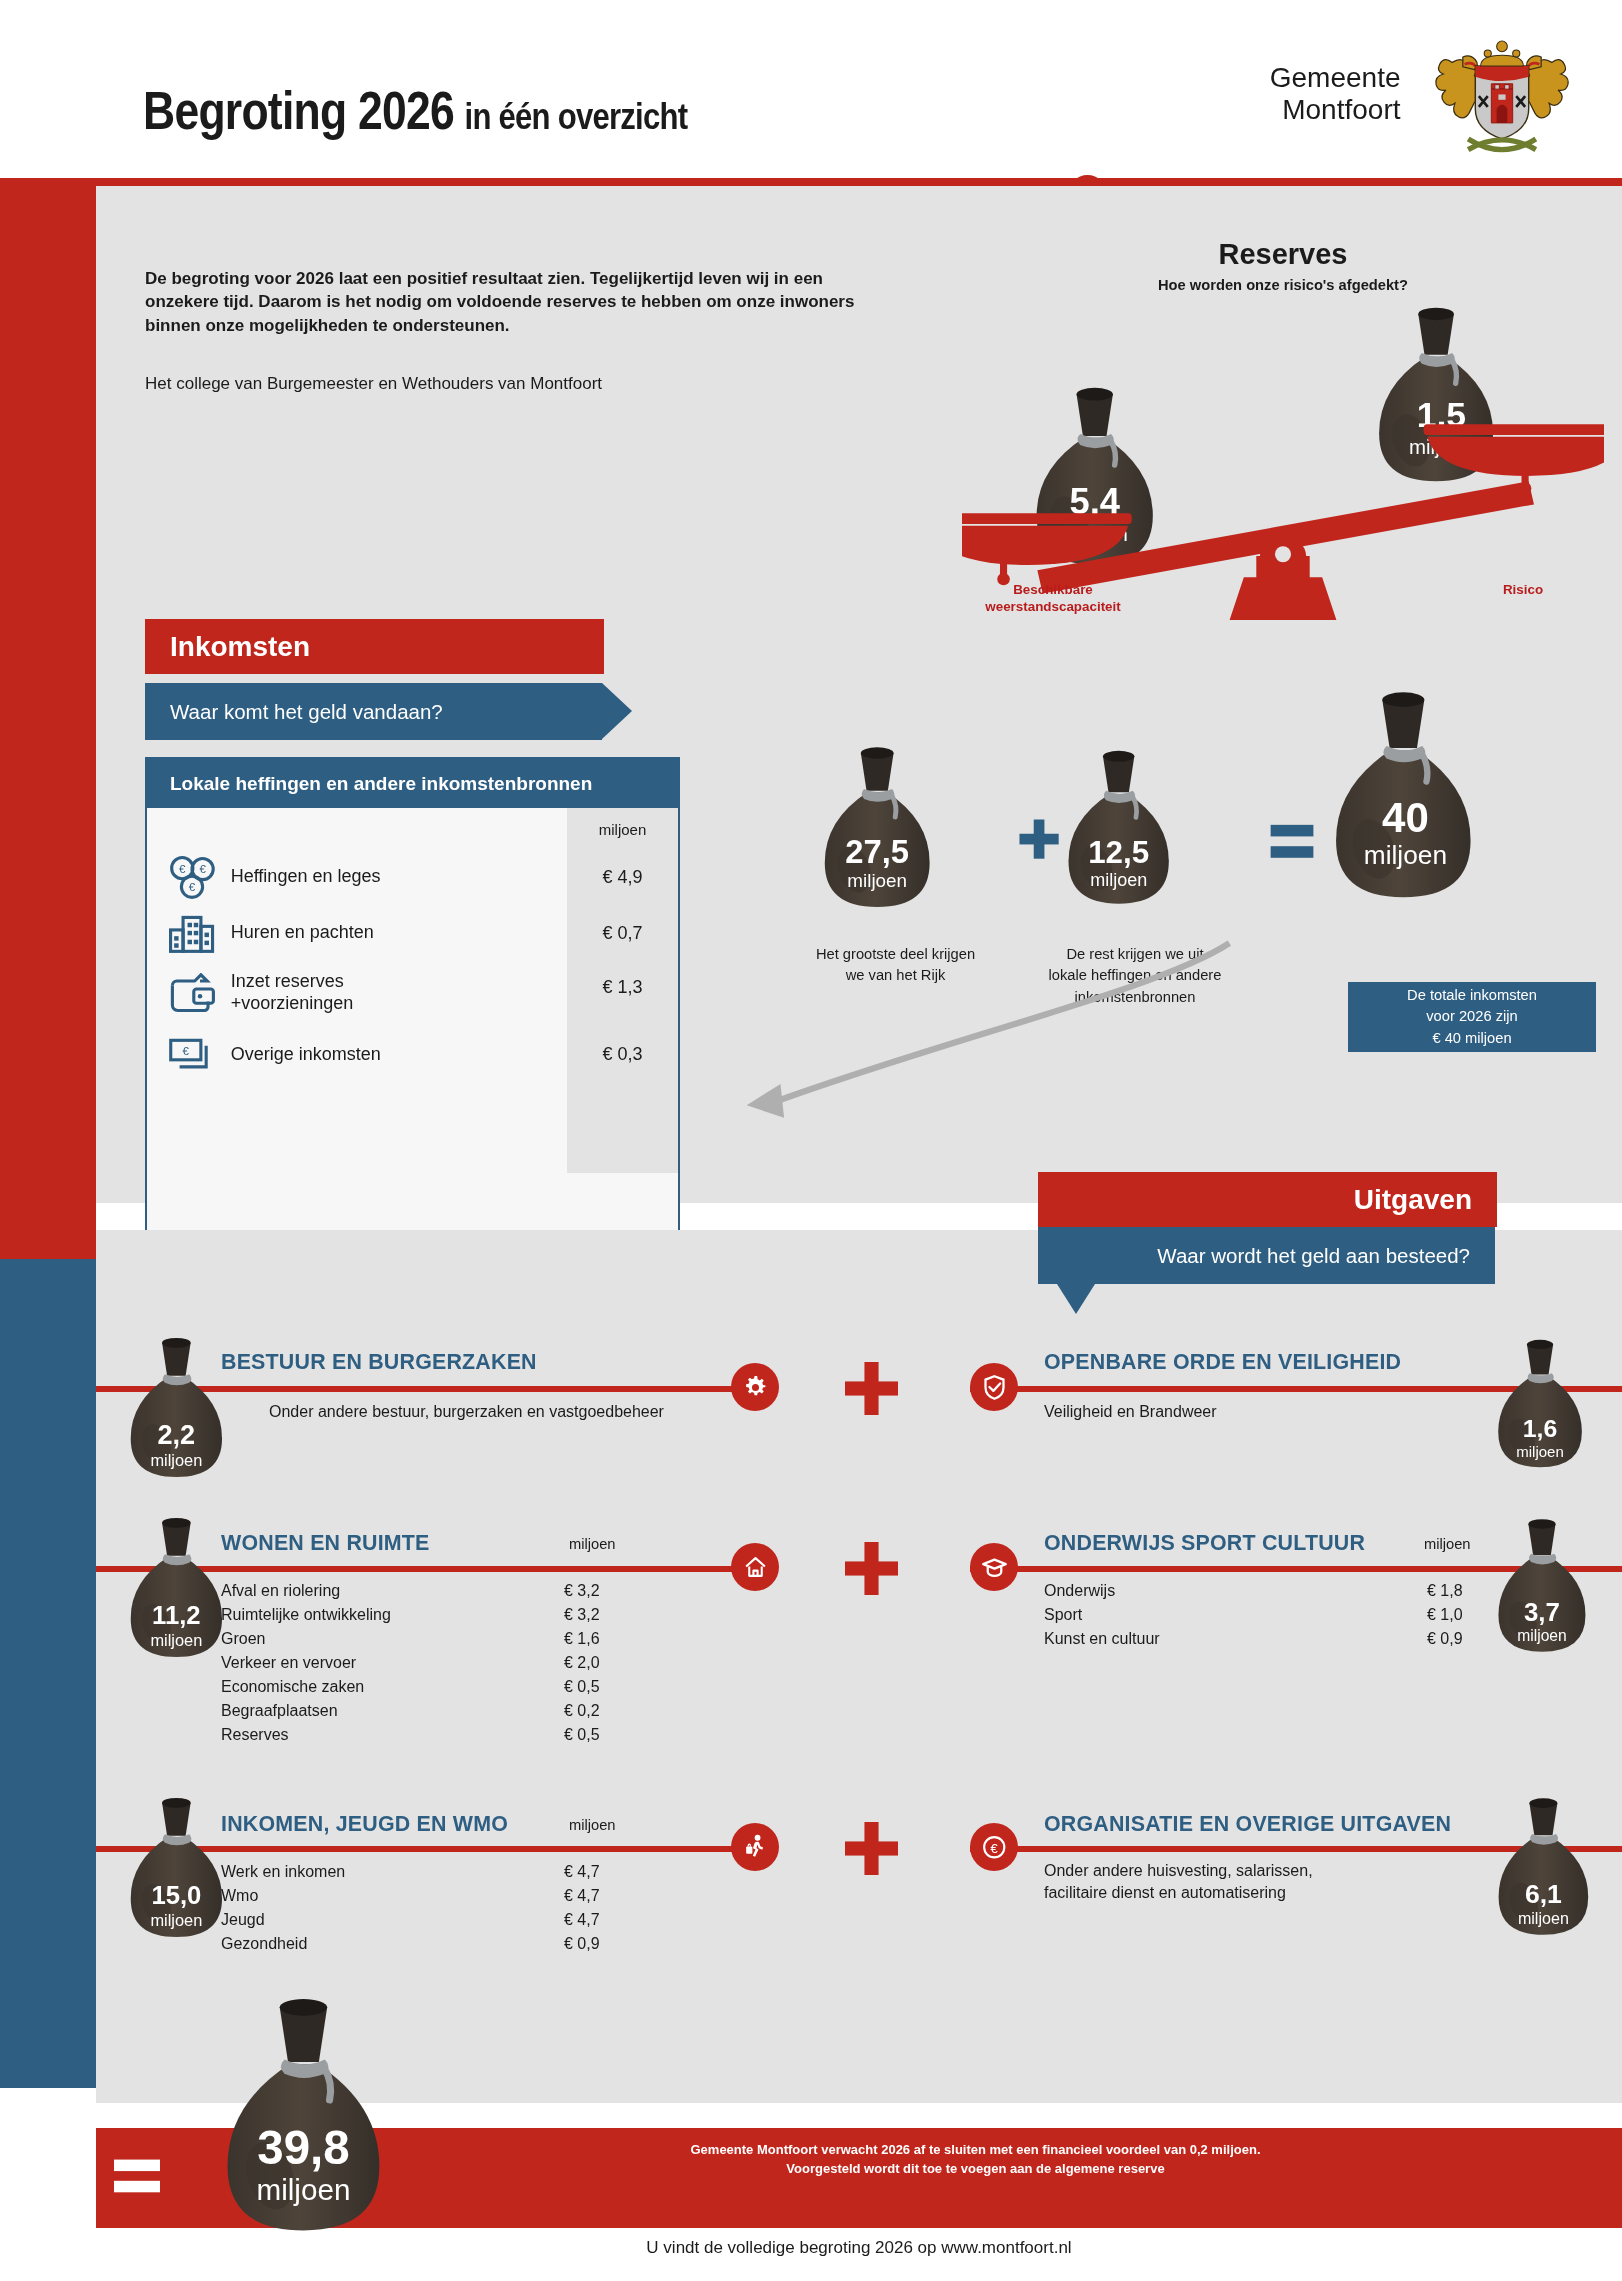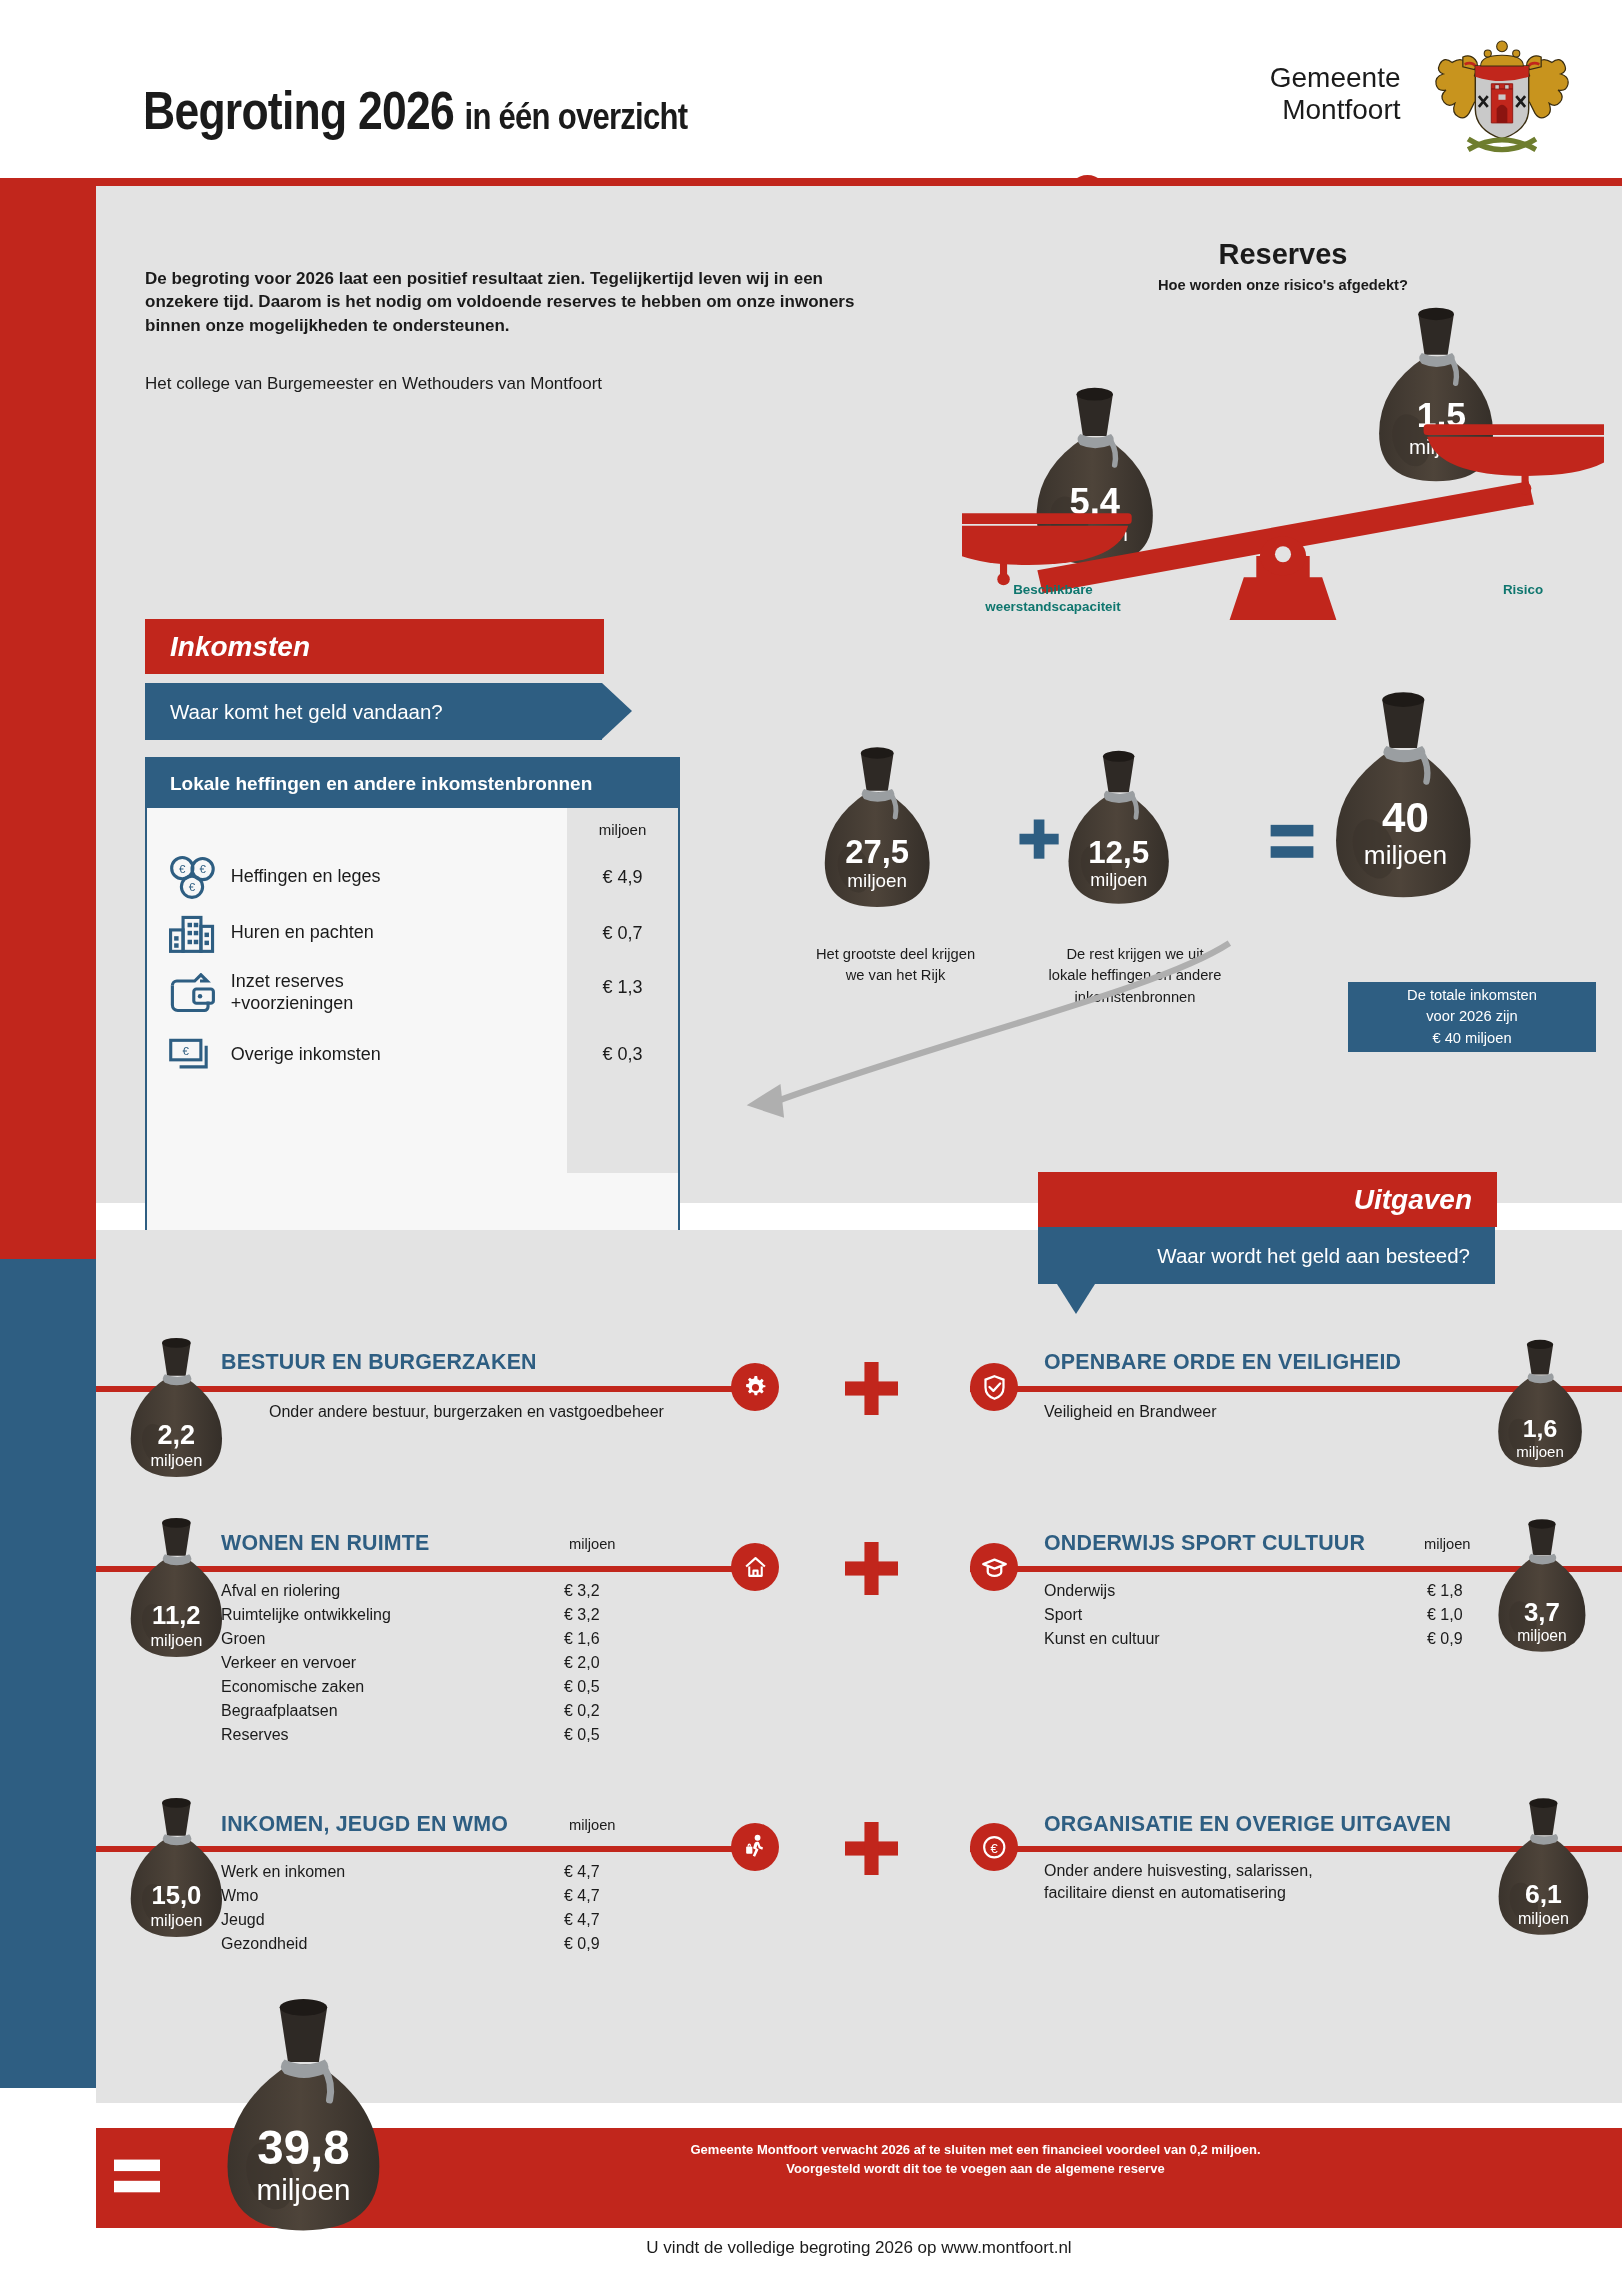--- a/index.html
+++ b/index.html
@@ -40,26 +40,26 @@
   #intro-text .lead { font-size:17px; font-weight:bold; color:#1B1B1B; line-height:1.37; }
   #intro-text .signoff { font-size:17px; color:#1B1B1B; margin-top:37px; }
 
   
   #top-dot { position:absolute; left:1068px; top:175px; width:39px; height:39px; border-radius:50%; background:#C1261C; }
 
   
   #reserves { position:absolute; left:962px; top:227px; width:642px; height:410px; }
   #reserves-title { position:absolute; left:0; top:10.7px; width:642px; text-align:center; font-size:29px; font-weight:bold; color:#1B1B1B; }
   #reserves-sub   { position:absolute; left:0; top:50px; width:642px; text-align:center; font-size:14.7px; font-weight:bold; color:#1B1B1B; }
-  .scale-lbl { position:absolute; font-size:13.4px; font-weight:bold; color:#0f766e; text-align:center; line-height:1.25; }
+  .scale-lbl { position:absolute; font-size:13.4px; font-weight:bold; color:#b91c1c; text-align:center; line-height:1.25; }
 
   
   .banner-red {
     position:absolute; background:#C1261C; color:#fff;
-    font-size:28px; font-weight:bold; display:flex; align-items:center;font-style:italic;
+    font-size:28px; font-weight:bold; display:flex; align-items:center;
   }
   .banner-blue {
     position:absolute; background:#2E5E82; color:#fff;
     font-size:20.5px; display:flex; align-items:center;
   }
   #ink-banner { left:145px; top:619px; width:459px; height:55px; padding-left:25px; }
   #ink-sub    { left:145px; top:683px; width:457px; height:57px; padding-left:25px; }
   #ink-sub-arrow { position:absolute; left:602px; top:683px; width:0; height:0;
       border-top:28.5px solid transparent; border-bottom:28.5px solid transparent; border-left:30px solid #2E5E82; }
 

